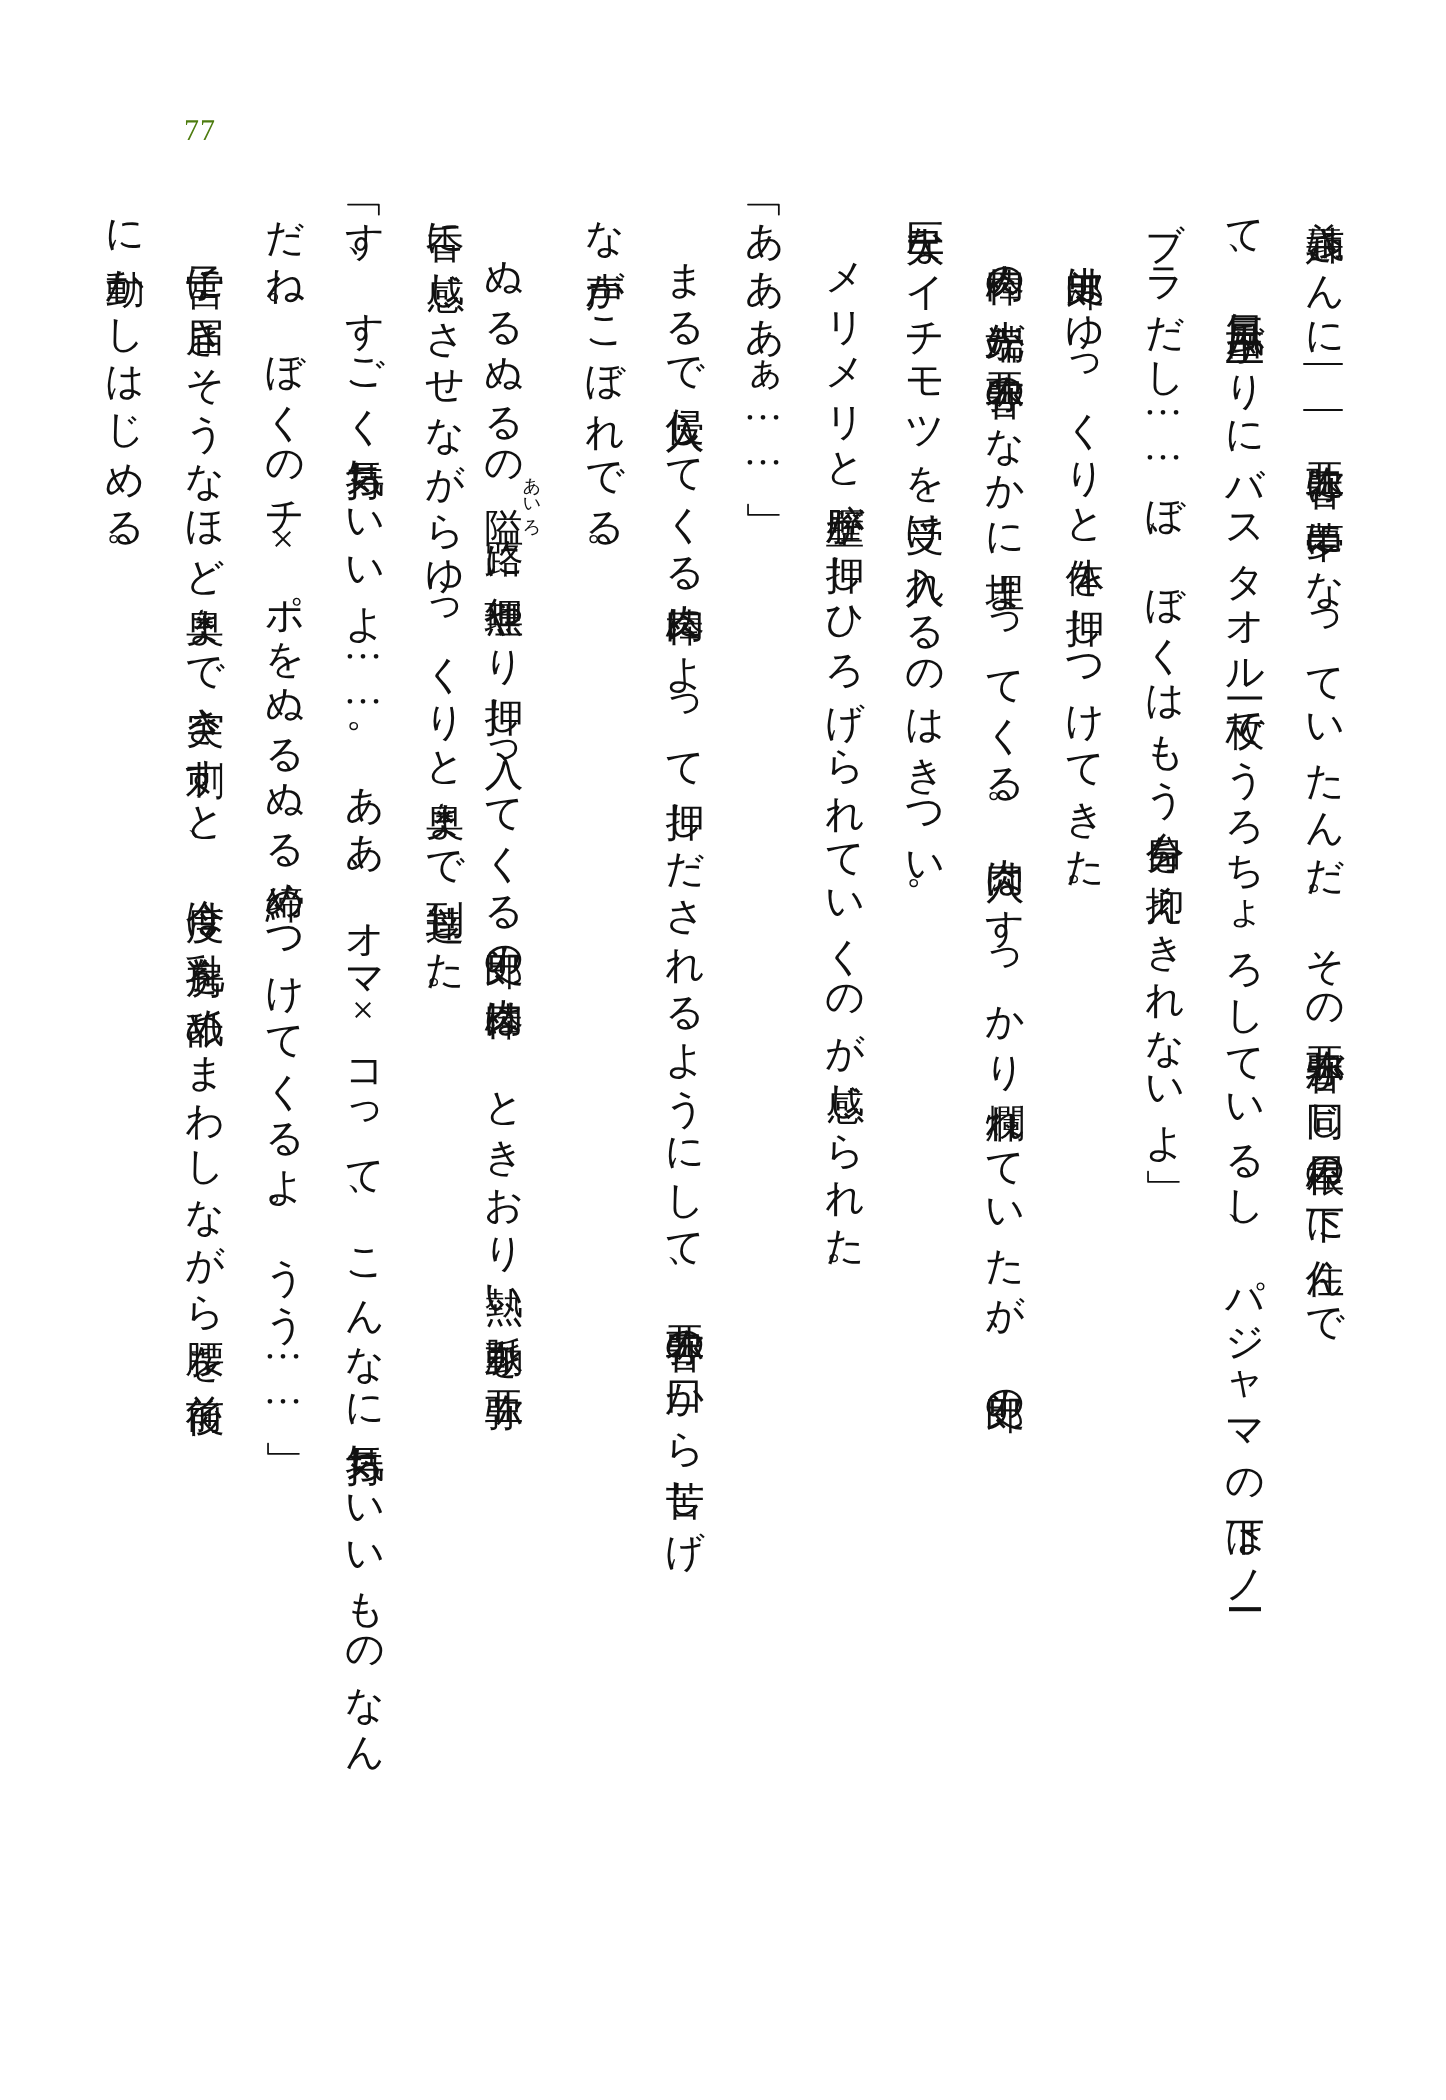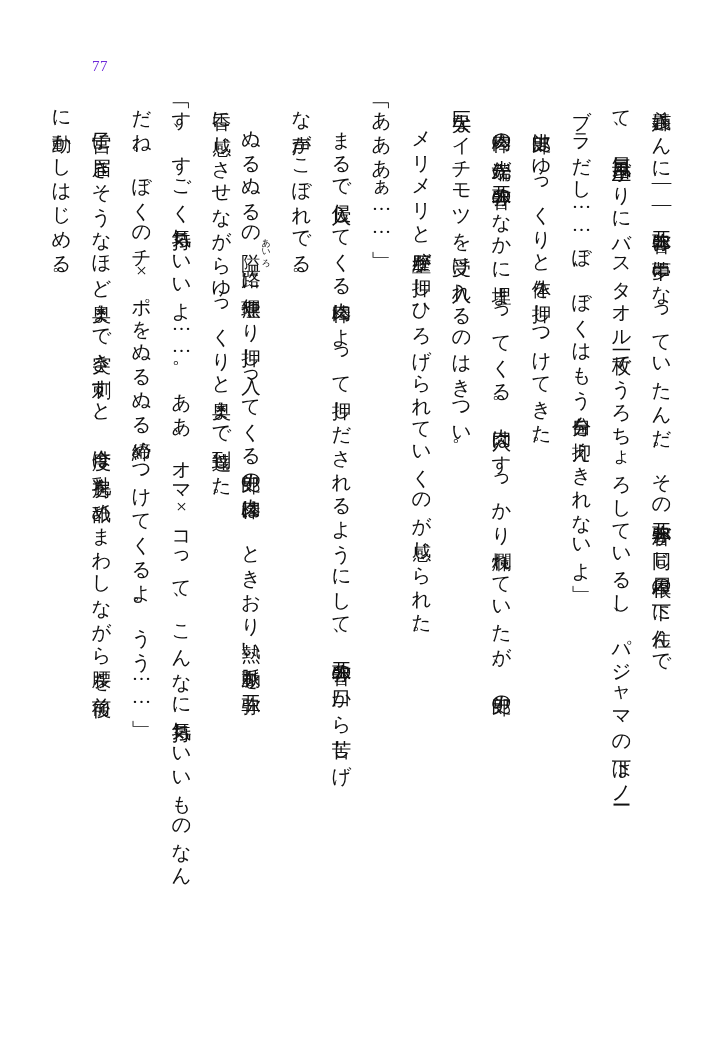--- a/index.html
+++ b/index.html
@@ -22,21 +22,21 @@
     inset: 0;
     background: #ffffff;
   }
 
   .page-number {
     position: absolute;
     top: 58px;
     left: 92px;
     font-size: 15px;
     letter-spacing: 0.5px;
-    color: #6d28d9;
+    color: #4d7c0f;
     font-family: "Liberation Serif", "DejaVu Serif", serif;
   }
 
   
   .text-block {
     position: absolute;
     top: 96px;
     right: 52px;
     left: 52px;
     bottom: 52px;

